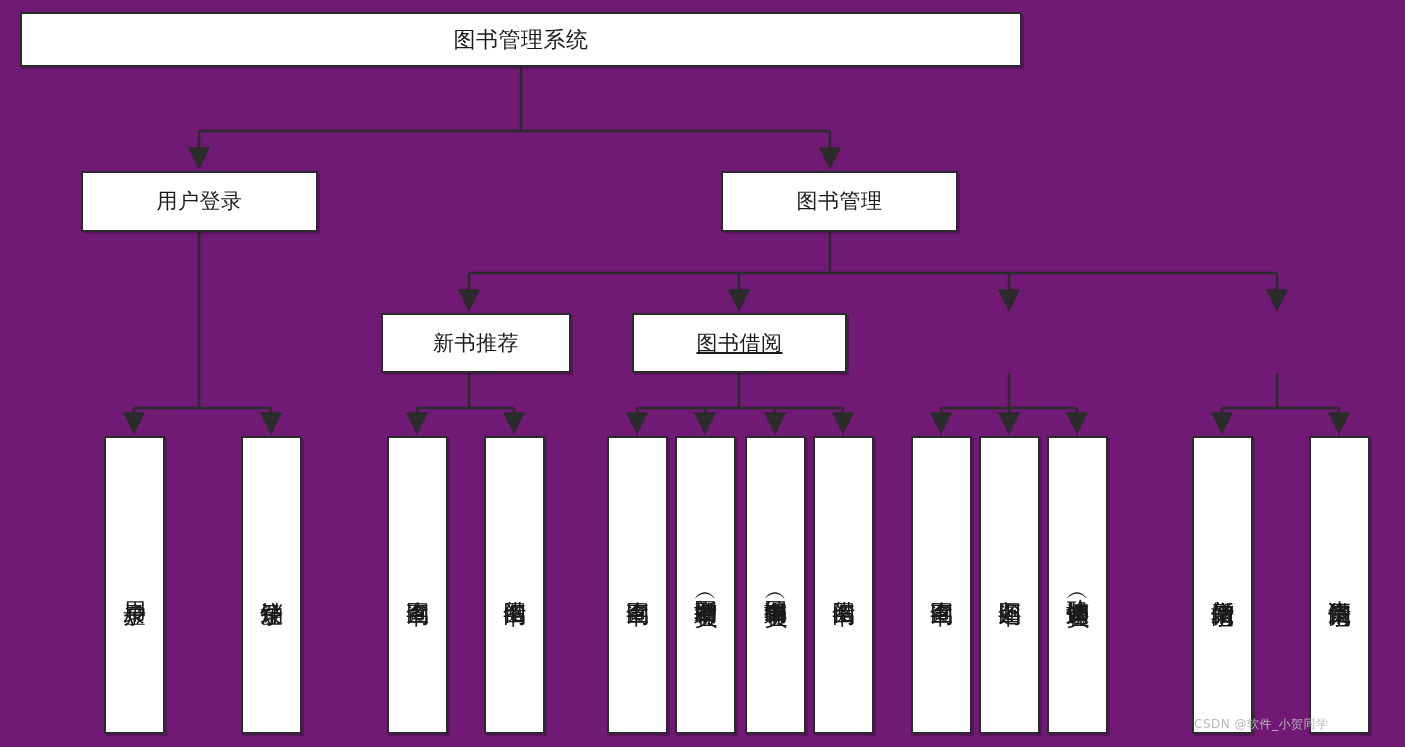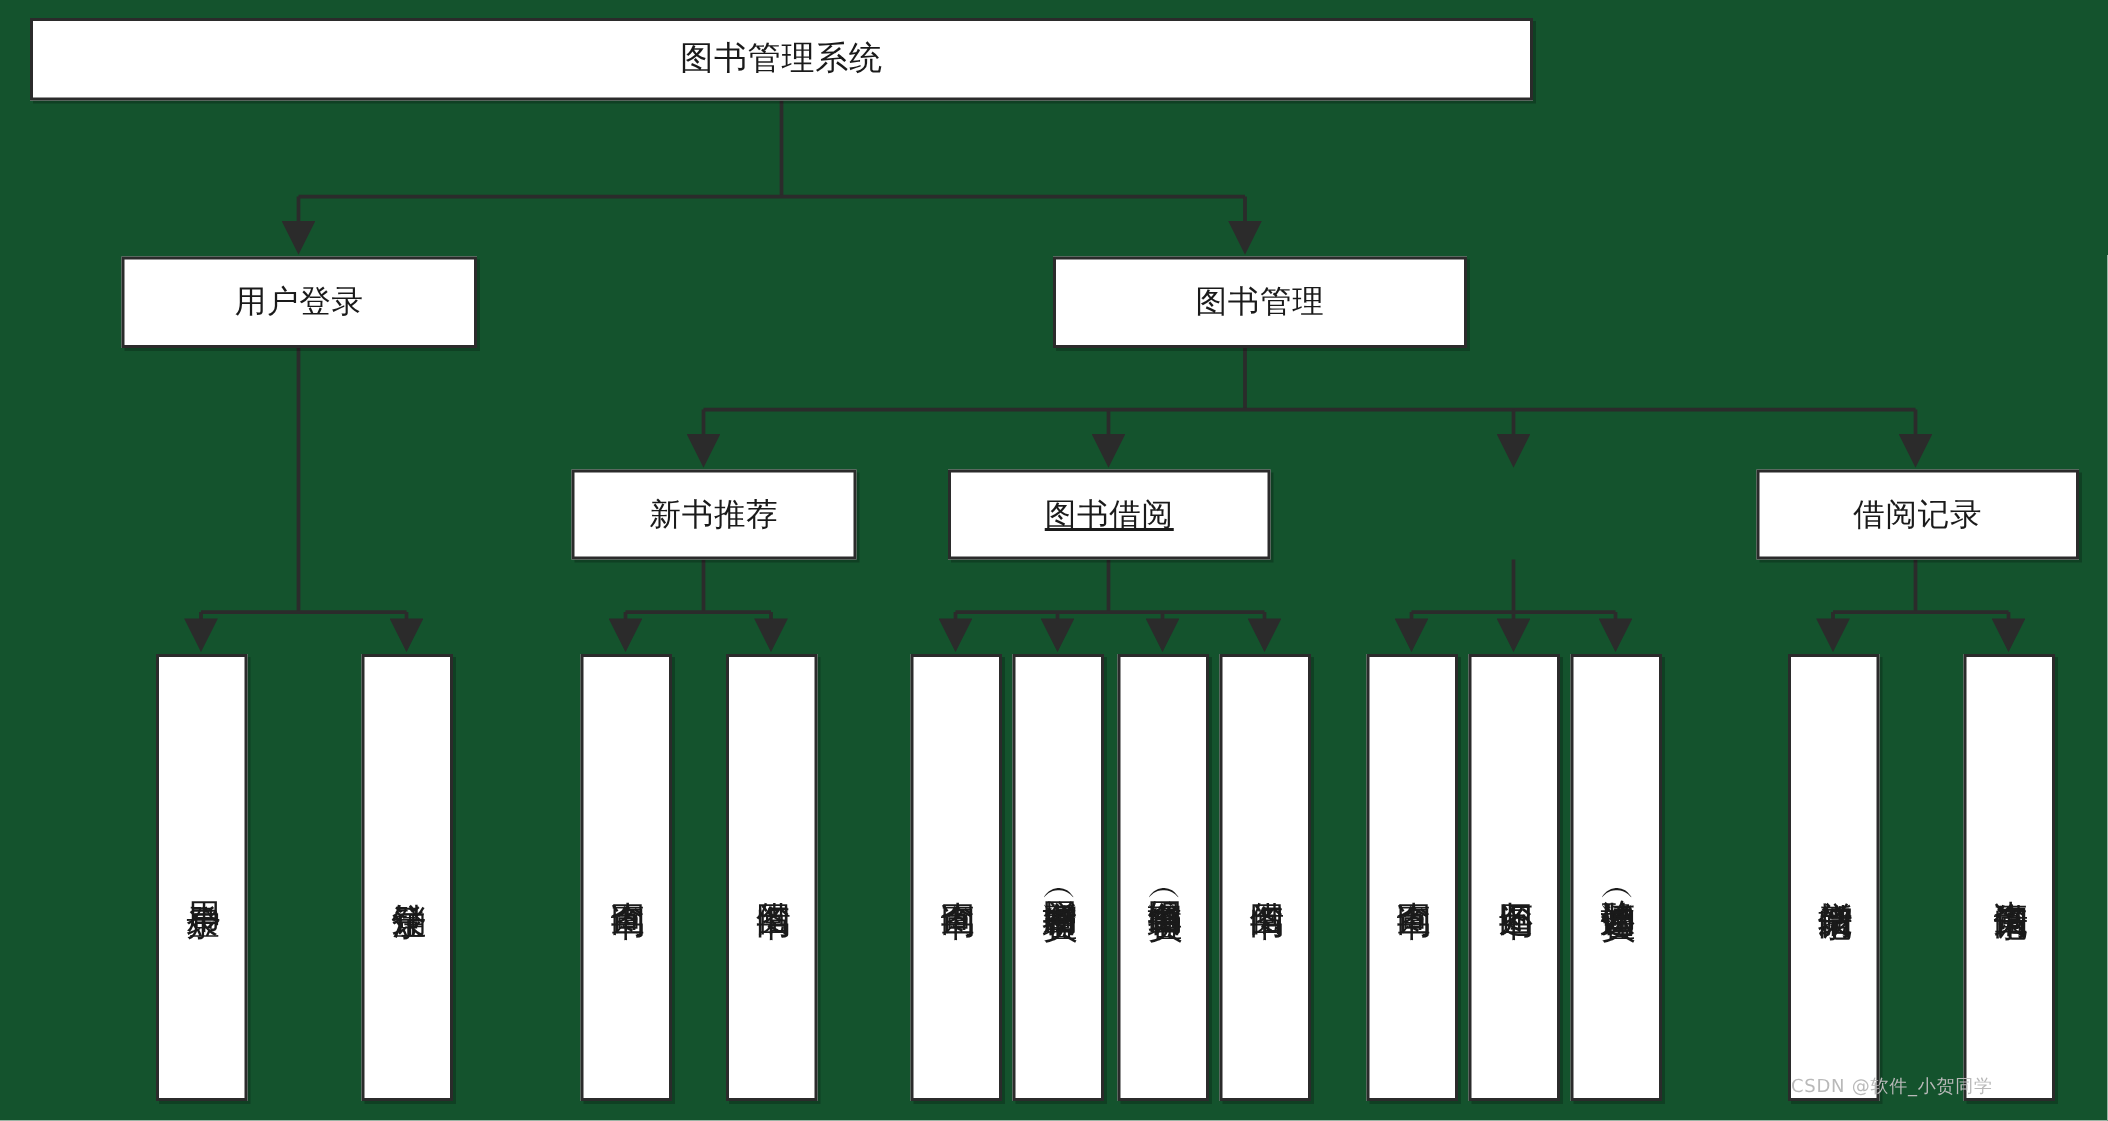--- a/index.html
+++ b/index.html
@@ -8,21 +8,21 @@
     padding: 0;
     background: #ffffff;
   }
   body {
     font-family: "DejaVu Sans", "Liberation Sans", sans-serif;
   }
   #canvas {
     position: relative;
     width: 1405px;
     height: 747px;
-    background: #14532d;
+    background: #701a75;
     overflow: hidden;
   }
   #edges {
     position: absolute;
     left: 0; top: 0;
     width: 1405px;
     height: 747px;
     pointer-events: none;
   }
   .node {
@@ -155,36 +155,33 @@
   </svg>
 
   <div class="node node-h node-root" style="left:20px; top:12px; width:1002px; height:55px;">
     <span class="lbl">图书管理系统</span>
   </div>
 
   <div class="node node-h" style="left:81px; top:171px; width:237px; height:61px;">
     <span class="lbl">用户登录</span>
   </div>
 
-  <div class="node node-h" style="left:702px; top:171px; width:276px; height:61px;">
+  <div class="node node-h" style="left:721px; top:171px; width:237px; height:61px;">
     <span class="lbl">图书管理</span>
   </div>
 
   <div class="node node-h" style="left:381px; top:313px; width:190px; height:60px;">
     <span class="lbl">新书推荐</span>
   </div>
 
   <div class="node node-h" style="left:632px; top:313px; width:215px; height:60px;text-decoration:underline;">
     <span class="lbl">图书借阅</span>
   </div>
 
 
-  <div class="node node-h" style="left:1171px; top:313px; width:215px; height:60px;">
-    <span class="lbl">借阅记录</span>
-  </div>
 
   <div class="node node-v" style="left:104px; top:436px; width:61px; height:298px;">
     <span class="lbl">用户登录</span>
   </div>
 
   <div class="node node-v" style="left:241px; top:436px; width:61px; height:298px;">
     <span class="lbl">注销登录</span>
   </div>
 
   <div class="node node-v" style="left:387px; top:436px; width:61px; height:298px;">

